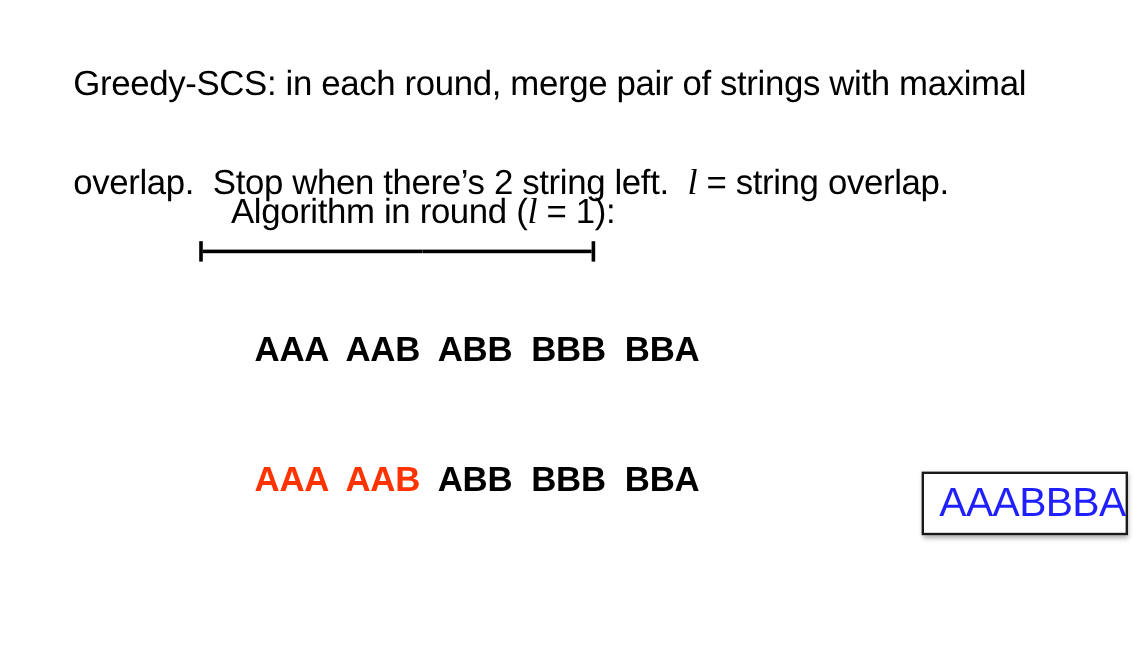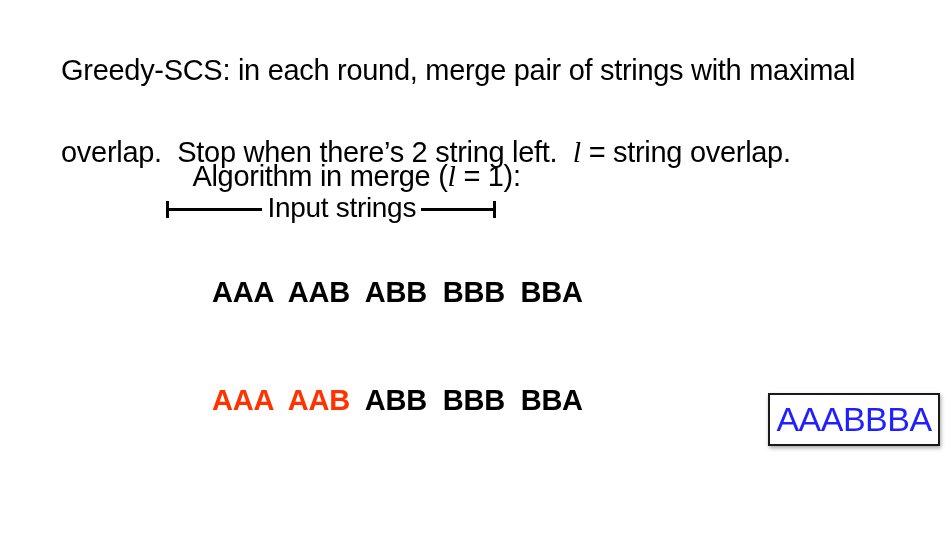--- a/index.html
+++ b/index.html
@@ -90,46 +90,45 @@
     left: 768px;
     top: 393px;
     width: 172px;
     height: 53px;
     box-sizing: border-box;
     background: #ffffff;
     border: 2.5px solid var(--c-border, #1a1a1a);
     box-shadow: 1px 2px 4px rgba(0,0,0,0.35);
     display: flex;
     align-items: center;
-    justify-content: center;
+    justify-content: flex-end;
   }
   .answer-text {
     font-size: 34px;
     letter-spacing: -0.5px;
     color: var(--c-blue, #1f1fff);
   }
 </style>
 </head>
 <body>
 
 <div class="slide">
 
   <div class="header">
     <span>Greedy-SCS: in each round, merge pair of strings with maximal</span><br>
     <span><span>overlap.  Stop when there’s 2 string left.  </span><span class="math-l">l</span><span> = string overlap.</span></span>
   </div>
 
   <div class="algo-line">
-    <span>Algorithm in merge (</span><span class="math-l">l</span><span> = 1):</span>
+    <span>Algorithm in round (</span><span class="math-l">l</span><span> = 1):</span>
   </div>
 
   <div class="bracket">
     <span class="tick"></span>
     <span class="hline left"></span>
-    <span class="bracket-label">Input strings</span>
     <span class="hline right"></span>
     <span class="tick"></span>
   </div>
 
   <div class="rounds">
     <div class="round-row">
       <span class="seg" data-color="black">AAA  AAB  ABB  BBB  BBA</span>
     </div>
     <div class="round-row">
       <span class="seg" data-color="red">AAA  AAB</span><span class="seg" data-color="black">  ABB  BBB  BBA</span>

